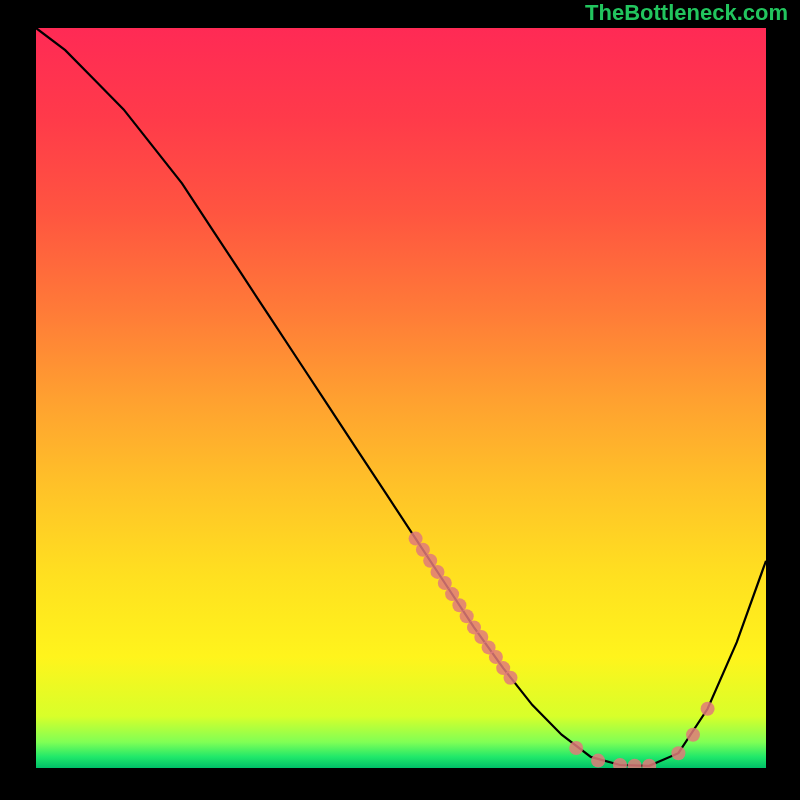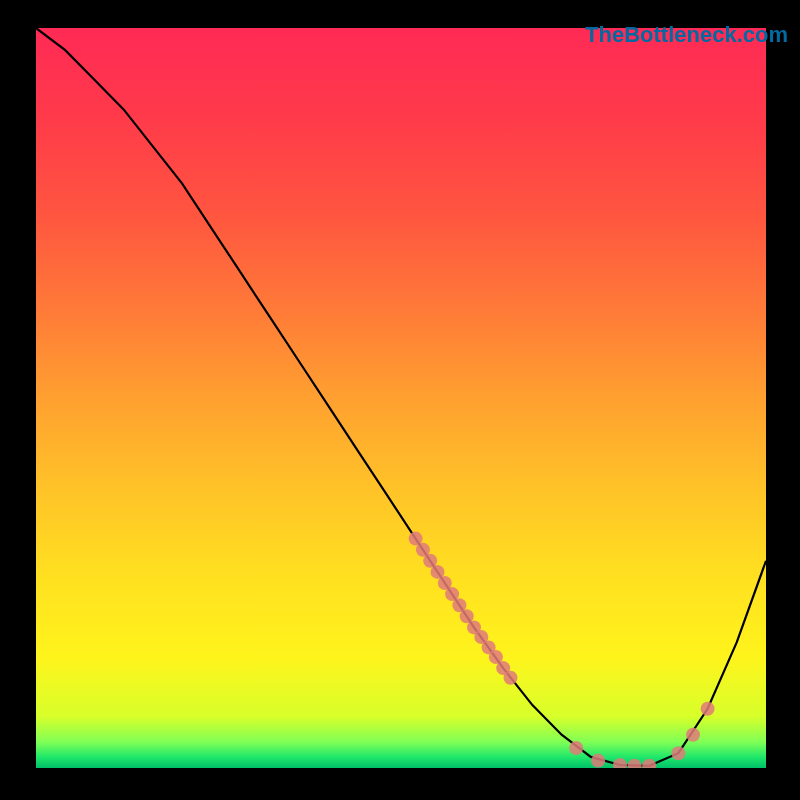--- a/index.html
+++ b/index.html
@@ -5,23 +5,23 @@
   * { margin: 0; padding: 0; box-sizing: border-box; }
   body {
     width: 800px;
     height: 800px;
     background: #000;
     position: relative;
     font-family: Arial, sans-serif;
   }
   .watermark {
     position: absolute;
-    top: 22px;
+    top: 0;
     right: 12px;
-    color: #0369a1;
+    color: #22c55e;
     font-size: 22px;
     font-weight: bold;
     z-index: 10;
     margin-left: 12px;
   }
   .plot {
     position: absolute;
     left: 36px;
     top: 28px;
     width: 730px;

